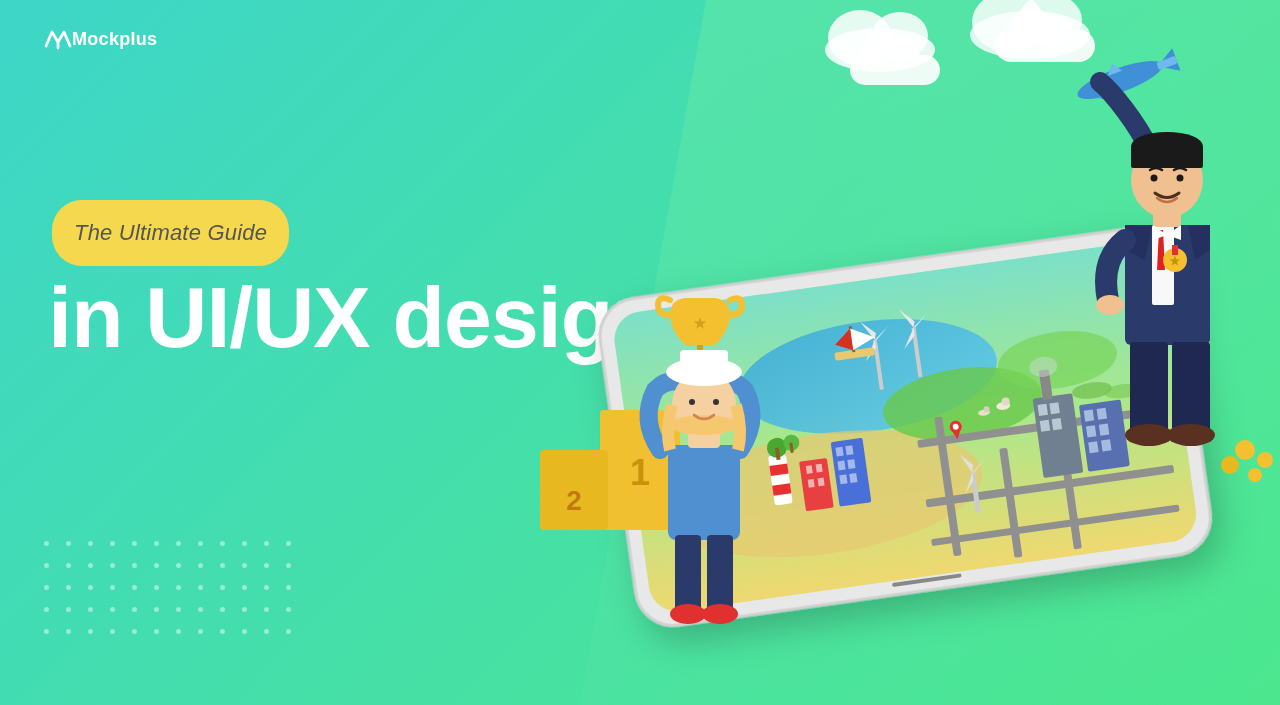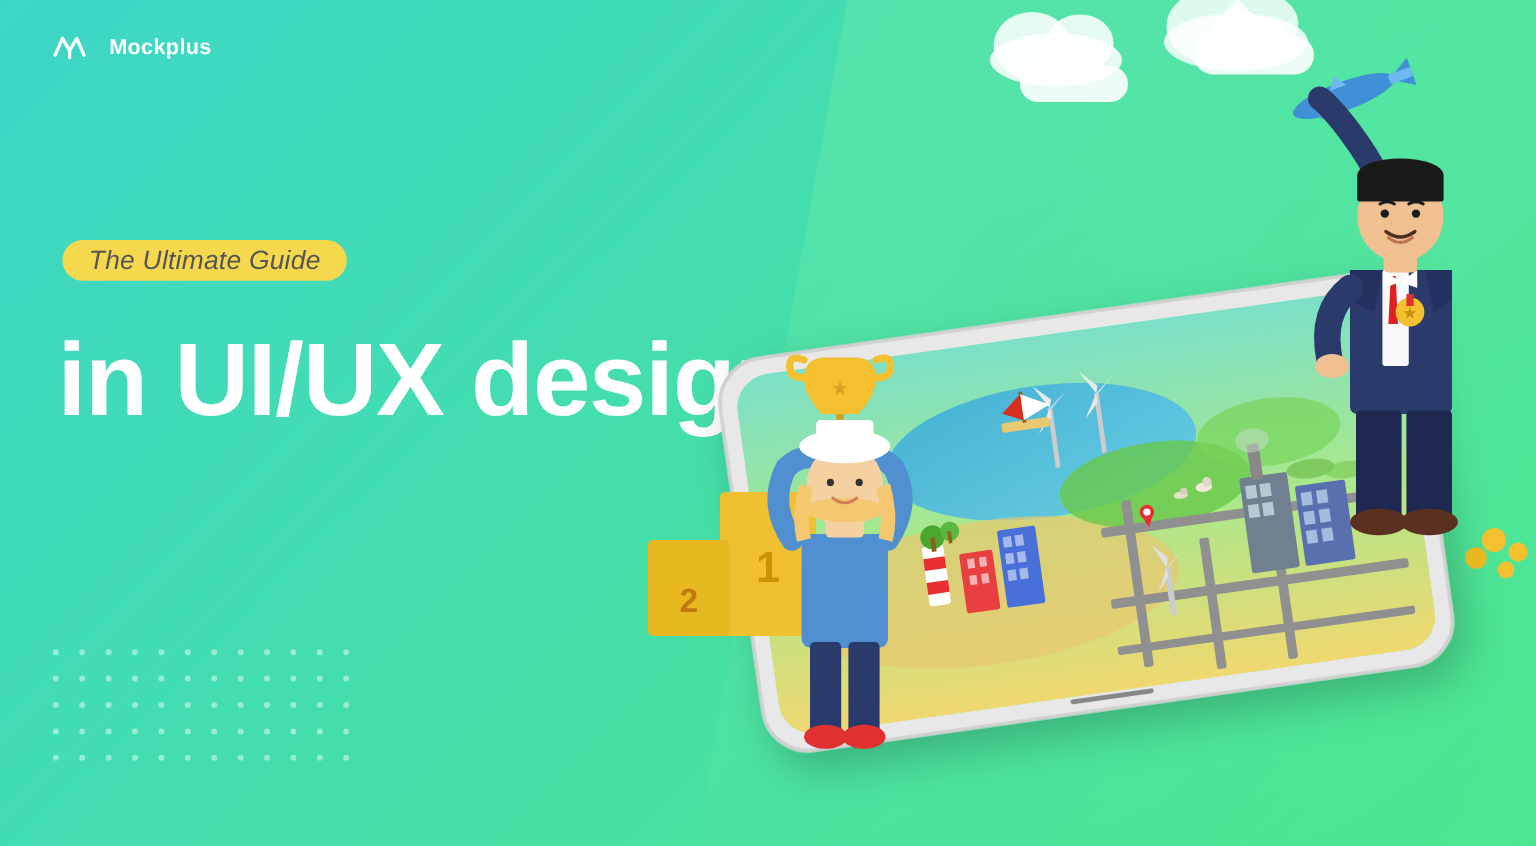--- a/index.html
+++ b/index.html
@@ -31,21 +31,21 @@
       pointer-events: none;
     }
 
     
     .logo {
       position: absolute;
       top: 28px;
       left: 44px;
       display: flex;
       align-items: center;
-      gap: 19px;
+      gap: 0;
     }
 
     .logo-icon {
       width: 28px;
       height: 22px;
     }
 
     .logo-text {
       color: #fff;
       font-size: 18px;
@@ -53,21 +53,21 @@
       letter-spacing: 0.3px;
     }
 
     
     .badge {
       position: absolute;
       top: 200px;
       left: 52px;
       background: #f5d84e;
       border-radius: 30px;
-      padding: 4px 22px;
+      padding: 20px 22px;
       display: inline-block;
     }
 
     .badge-text {
       font-style: italic;
       font-size: 22px;
       color: #555;
       font-weight: 500;
       letter-spacing: 0.2px;
     }

